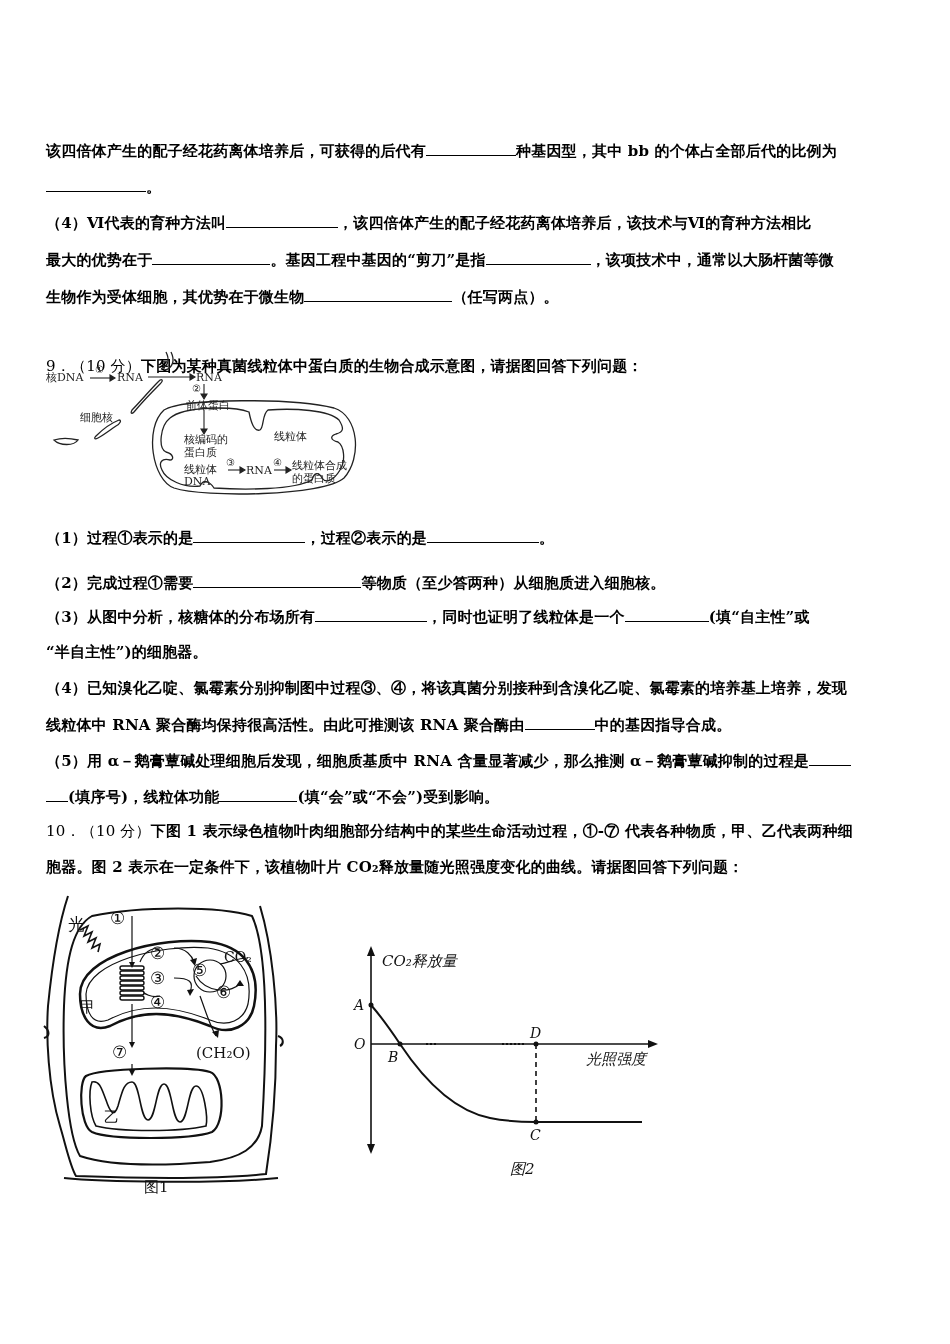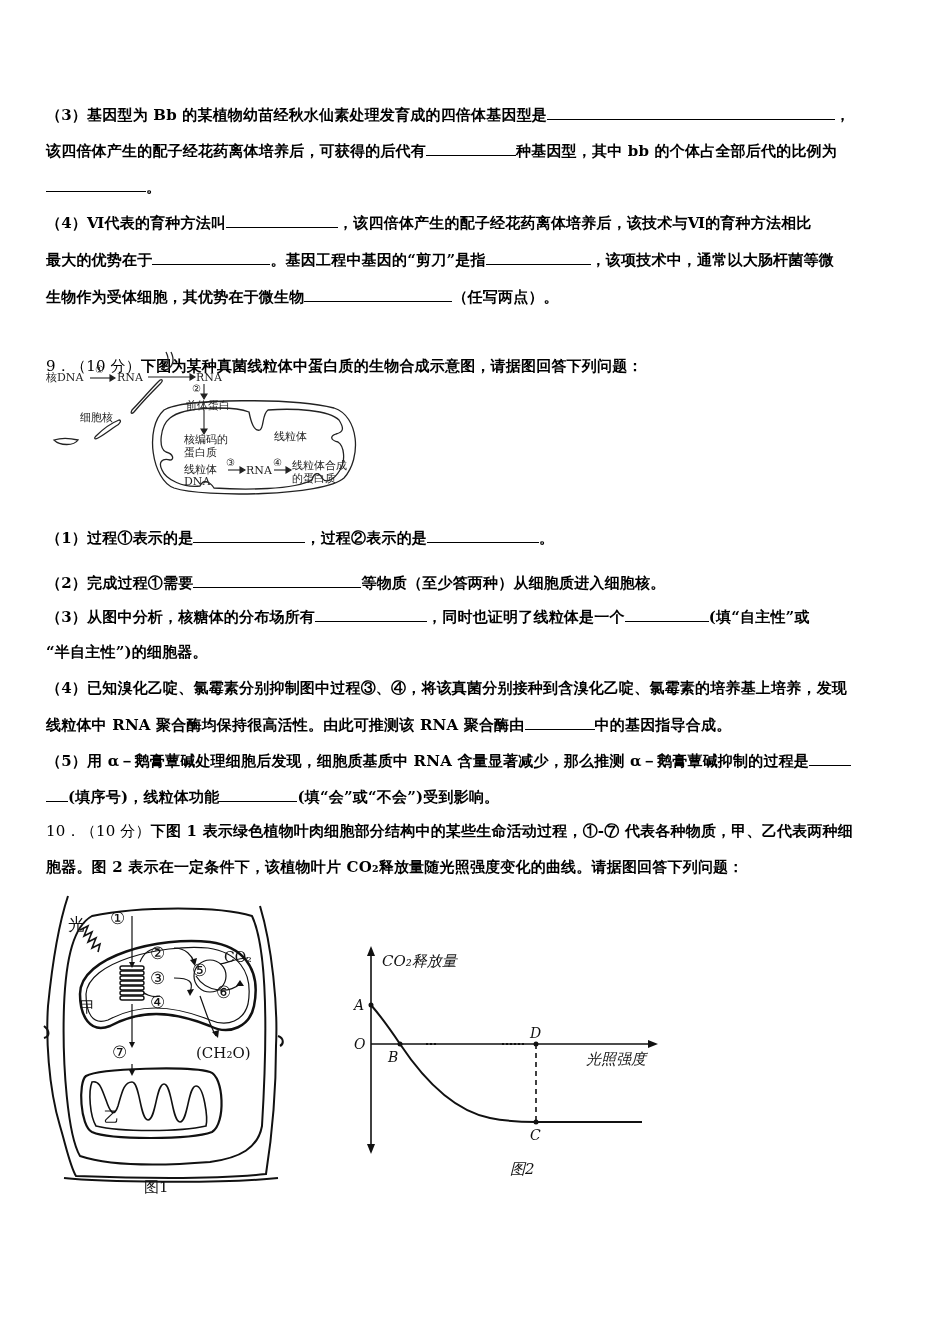--- a/index.html
+++ b/index.html
@@ -11,23 +11,20 @@
   .num { font-weight: normal; }
   .blank { display: inline-block; border-bottom: 1.3px solid #000; height: 15px; vertical-align: baseline; }
   .fig { position: absolute; }
   svg text { font-family: "DejaVu Serif", "Liberation Serif", serif; }
 </style>
 </head>
 <body>
 
 <div class="page">
 
-  <div class="line" style="top:104px;">
-    <span>（3）基因型为 Bb 的某植物幼苗经秋水仙素处理发育成的四倍体基因型是</span><span class="blank" style="width:288px"></span><span>，</span>
-  </div>
   <div class="line" style="top:140px;">
     <span>该四倍体产生的配子经花药离体培养后，可获得的后代有</span><span class="blank" style="width:90px"></span><span>种基因型，其中 bb 的个体占全部后代的比例为</span>
   </div>
   <div class="line" style="top:176px;">
     <span class="blank" style="width:100px"></span><span>。</span>
   </div>
 
   <div class="line" style="top:212px;">
     <span>（4）Ⅵ代表的育种方法叫</span><span class="blank" style="width:112px"></span><span>，该四倍体产生的配子经花药离体培养后，该技术与Ⅵ的育种方法相比</span>
   </div>

